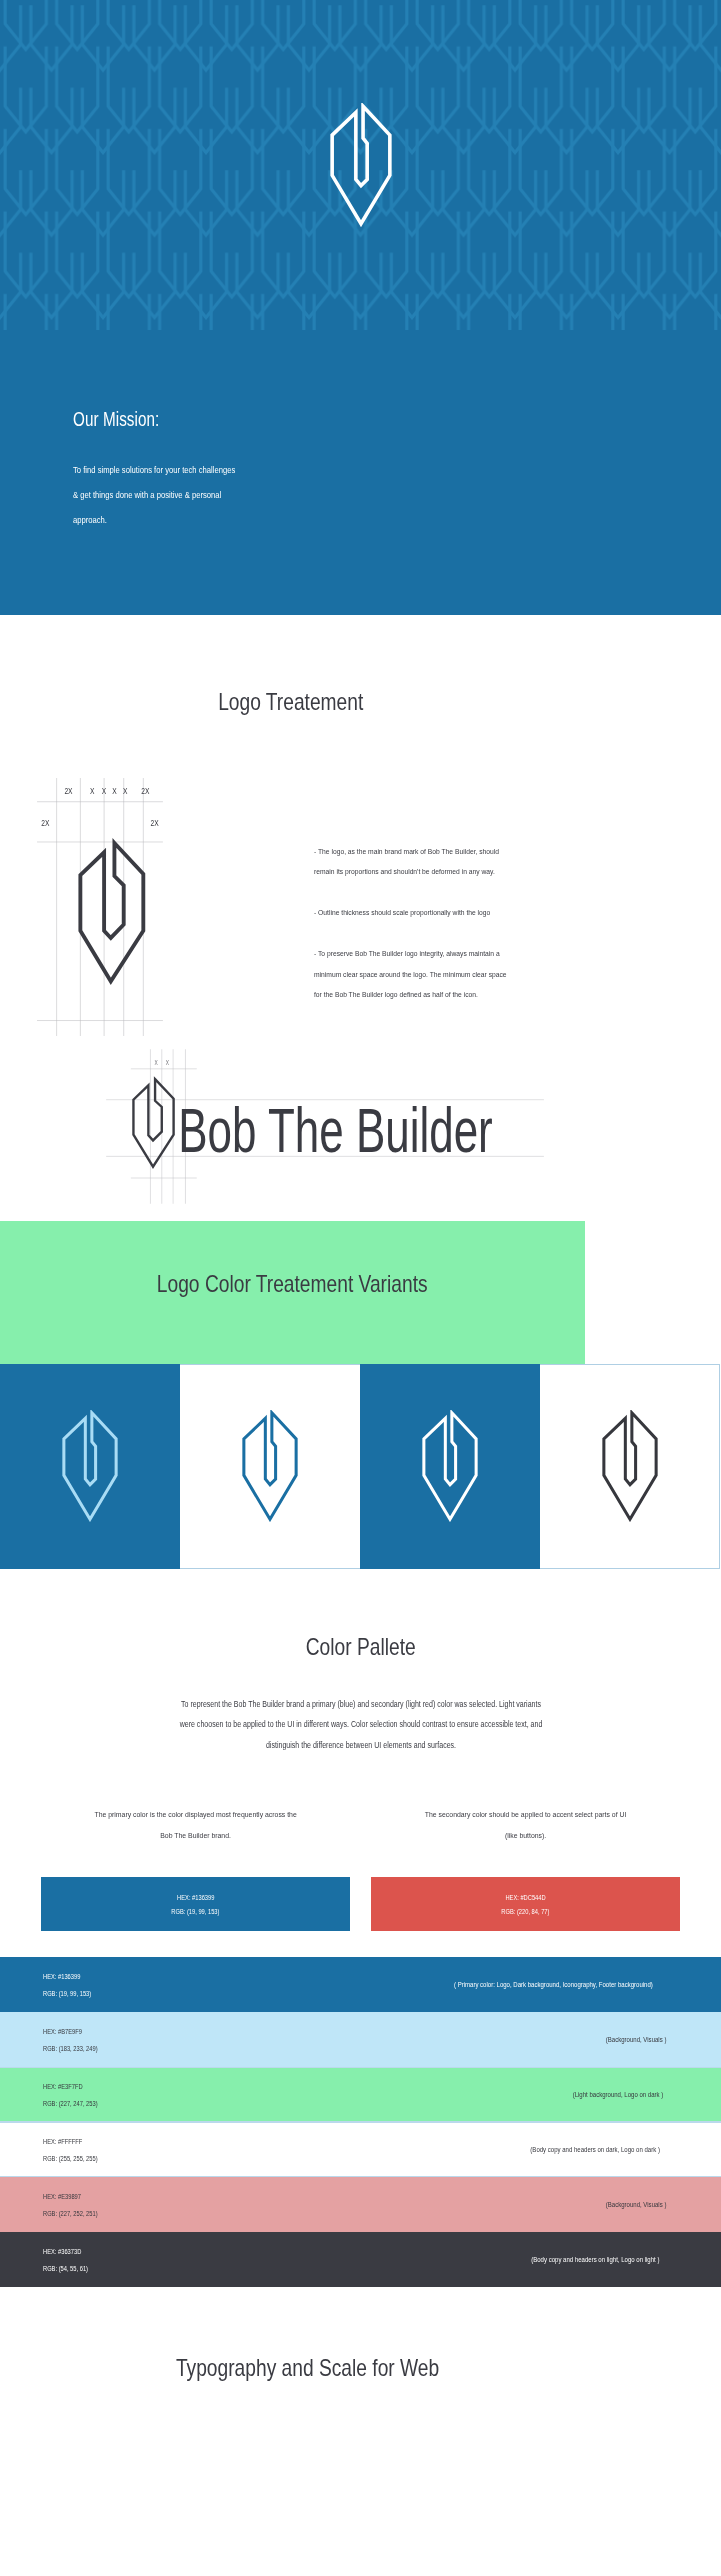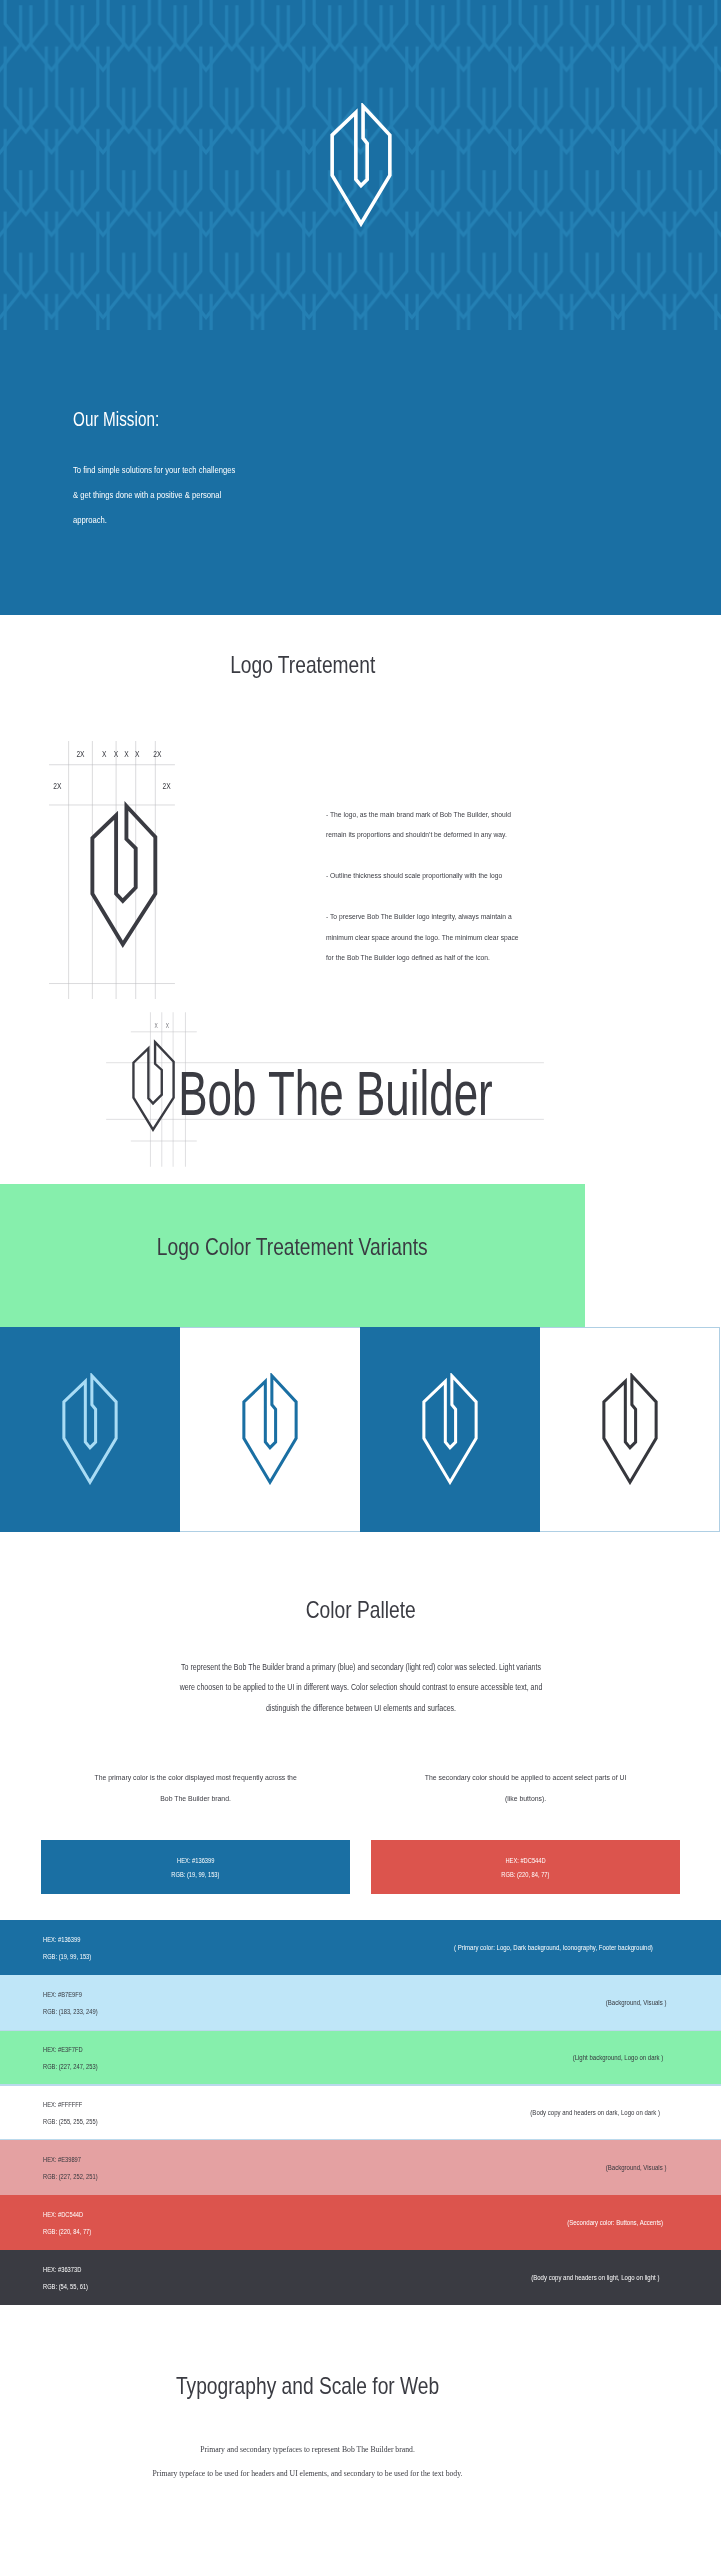--- a/index.html
+++ b/index.html
@@ -81,22 +81,21 @@
   }
   .sec-title > span {
     display:inline-block;
     transform:scaleX(0.80);
   }
 
   
   .treatment {
     width:581px;
     background:#fff;
-    padding:36px 0 0 0;
-    margin-left:12px;
+    padding:73px 0 0 0;
   }
   .treatment-body {
     display:flex;
     margin-top:62px;
     padding:0 0 0 0;
   }
   .grid-wrap { width:361px; position:relative; height:258px; }
   .grid-svg { position:absolute; left:37px; top:0; }
   .rules {
     width:361px;
@@ -406,41 +405,30 @@
         </div>
         <div class="usage"><span>(Body copy and headers on dark, Logo on dark )</span></div>
       </div>
       <div class="swatch-row" style="background: rgb(228, 161, 162); color: rgb(54, 55, 61);">
         <div class="codes">
           <span>HEX: #E39897</span>
           <span>RGB: (227, 252, 251)</span>
         </div>
         <div class="usage"><span>(Background, Visuals )</span></div>
       </div>
-      <div class="swatch-row" style="background: rgb(220, 84, 77); color: rgb(255, 255, 255);">
-        <div class="codes">
-          <span>HEX: #DC544D</span>
-          <span>RGB: (220, 84, 77)</span>
-        </div>
-        <div class="usage"><span>(Secondary color: Buttons, Accents)</span></div>
-      </div>
       <div class="swatch-row" style="background: rgb(58, 59, 66); color: rgb(255, 255, 255);">
         <div class="codes">
           <span>HEX: #36373D</span>
           <span>RGB: (54, 55, 61)</span>
         </div>
         <div class="usage"><span>(Body copy and headers on light, Logo on light )</span></div>
       </div>
     </div>
 </section>
 
 <section class="typo-sec">
   <h2 class="sec-title">
     <span>Typography and Scale for Web</span>
   </h2>
 
-  <div class="typo-intro">
-    <div>Primary and secondary typefaces to represent Bob The Builder brand.</div>
-    <div>Primary typeface to be used for headers and UI elements, and secondary to be used for the text body.</div>
-  </div>
 
 </section>
 
 
 </body></html>

